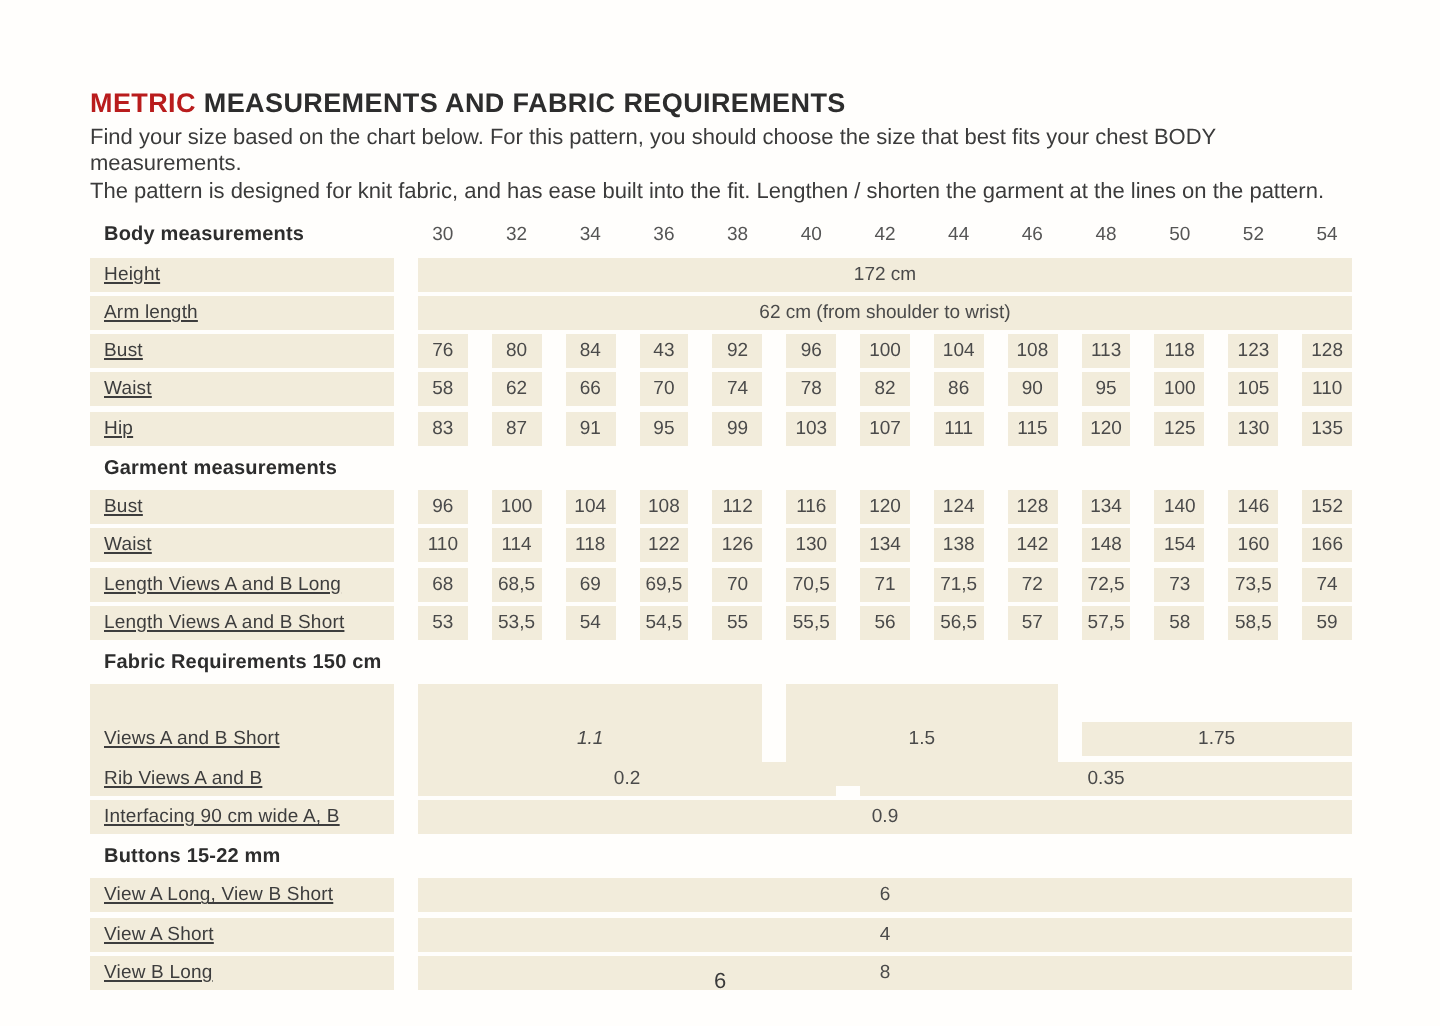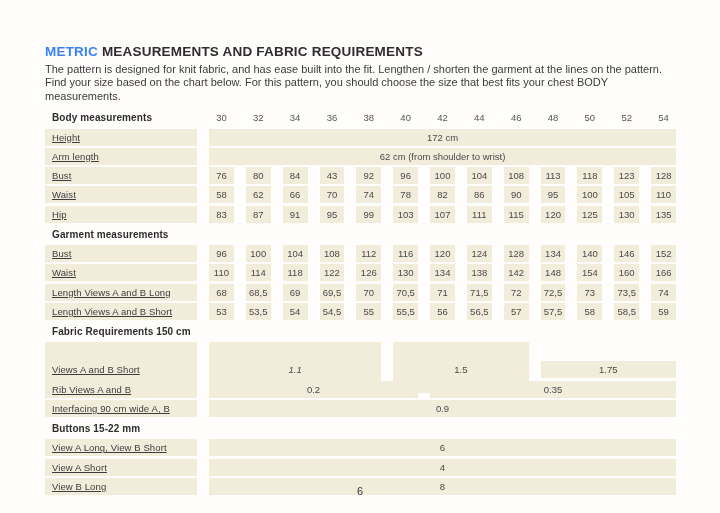--- a/index.html
+++ b/index.html
@@ -19,21 +19,21 @@
     top: 44px;
     width: 631px;
   }
   .title {
     font-size: 13.5px;
     font-weight: bold;
     letter-spacing: 0.2px;
     color: #2d2d2d;
     white-space: nowrap;
   }
-  .title .accent { color: #3b82f6; }
+  .title .accent { color: #b91c1c; }
   .intro {
     margin-top: 4px;
     font-size: 11px;
     line-height: 13.4px;
     color: #3b3b3b;
   }
   .m-table { margin-top: 6px; }
   .row {
     display: grid;
     grid-template-columns: 152px repeat(13, 1fr);
@@ -87,22 +87,22 @@
 <body>
 
 <div class="page">
   <div class="content">
 
     <div class="title">
       <span class="accent">METRIC</span><span> MEASUREMENTS AND FABRIC REQUIREMENTS</span>
     </div>
 
     <div class="intro">
+      <div>Find your size based on the chart below. For this pattern, you should choose the size that best fits your chest BODY measurements.</div>
       <div>The pattern is designed for knit fabric, and has ease built into the fit. Lengthen / shorten the garment at the lines on the pattern.</div>
-      <div>Find your size based on the chart below. For this pattern, you should choose the size that best fits your chest BODY measurements.</div>
     </div>
 
     <div class="m-table">
         <div class="row header-row">
           <div class="header-label">Body measurements</div>
           <div class="size-cell">30</div>
           <div class="size-cell">32</div>
           <div class="size-cell">34</div>
           <div class="size-cell">36</div>
           <div class="size-cell">38</div>

